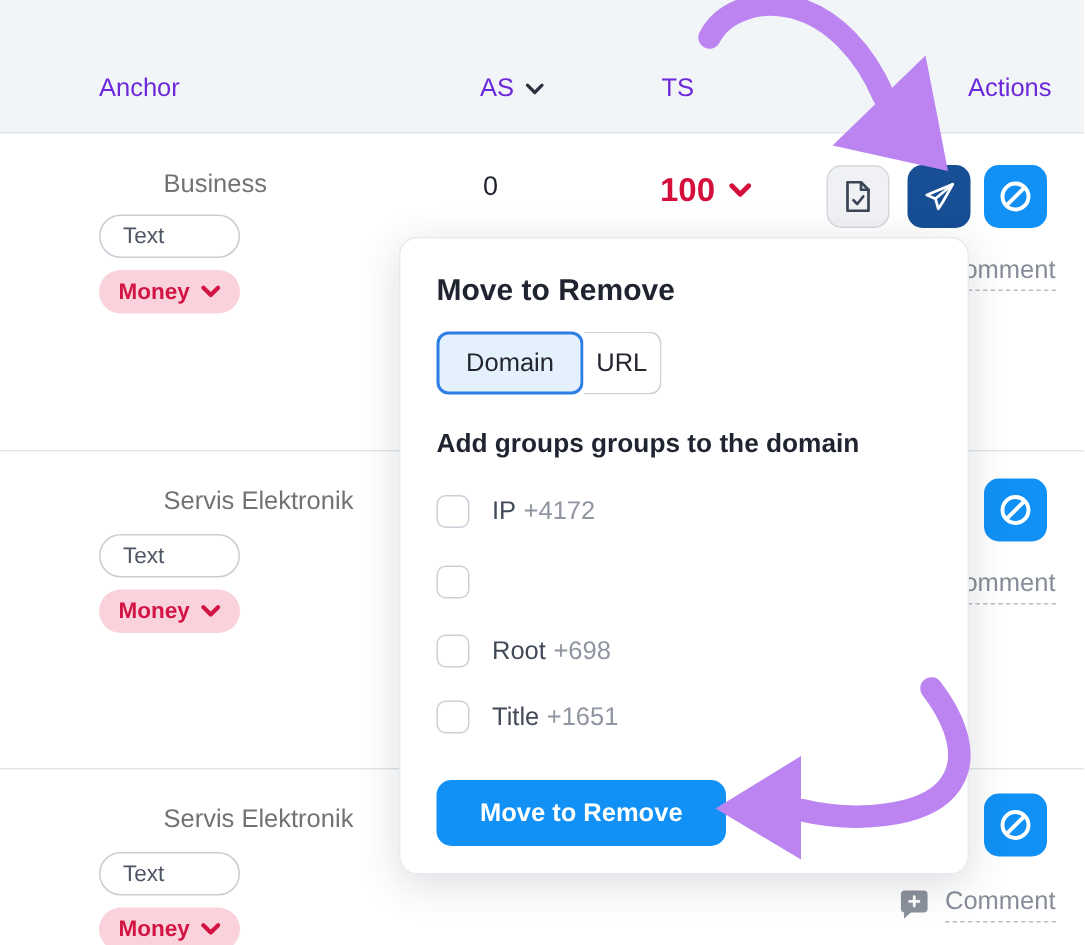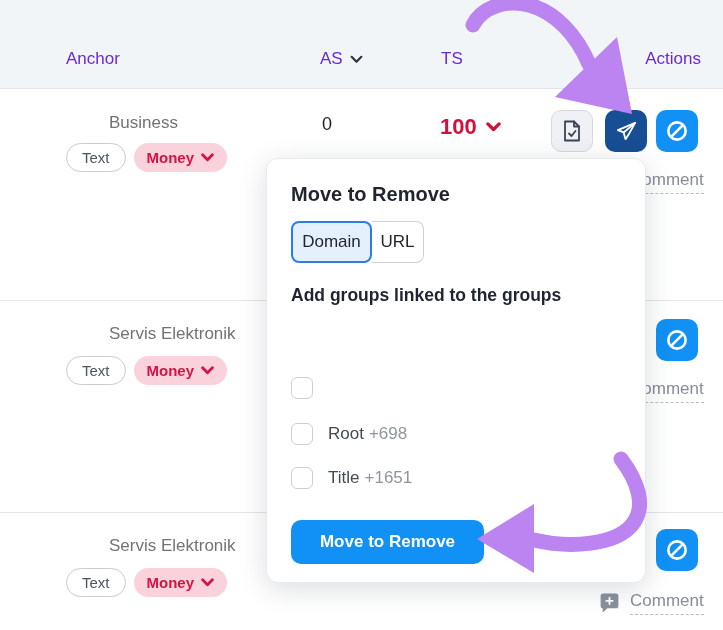--- a/index.html
+++ b/index.html
@@ -12,41 +12,41 @@
   .hcol{position:absolute;top:21px;font-size:17px;color:#6d28d9;display:flex;align-items:center;gap:7px;margin-top:28px;}
   .hcol.anchor{left:66px;}
   .hcol.as{left:320px;}
   .hcol.ts{left:441px;}
   .hcol.actions{right:22px;}
   .chev{display:inline-block;}
   
   .divider{position:absolute;left:0;width:723px;height:1px;background:var(--divider,#e2e5ea);z-index:1;}
   .d1{top:300px;} .d2{top:512px;}
   .anchor-text{position:absolute;left:66px;font-size:17px;color:#737373;z-index:2;margin-left:43px;}
-  .tags{position:absolute;left:66px;display:flex;gap:8px;z-index:2;}
+  .tags{position:absolute;left:66px;display:flex;gap:8px;z-index:2;flex-direction:column;}
   .pill{height:29px;box-sizing:border-box;border-radius:15px;display:flex;align-items:center;font-size:15px;}
   .pill.type{border:1px solid #c9ccd3;background:#fff;color:#4e5563;padding:0 15px;}
   .pill.money{background:var(--money_bg,#fad2dc);color:var(--money_text,#d21544);font-weight:700;padding:0 13px;gap:7px;}
   .as-val{position:absolute;left:322px;top:114px;font-size:18px;color:#1d212b;z-index:2;}
   .ts-val{position:absolute;left:440px;top:114px;font-size:22px;font-weight:700;color:var(--red,#d40f3c);display:flex;align-items:center;gap:9px;z-index:2;}
   .icon-btn{position:absolute;width:42px;height:42px;border-radius:10px;box-sizing:border-box;display:flex;align-items:center;justify-content:center;z-index:2;border:none;padding:0;cursor:pointer;}
   .btn-doc{left:551px;top:110px;background:#f0f1f4;border:1px solid #d5d8dd;}
   .btn-send{left:605px;top:110px;background:var(--navy_button,#174e94);}
   .btn-block{left:656px;background:var(--accent_blue,#1191f5);}
   .r1 .btn-block{top:110px;} .b2{top:319px;} .b3{top:529px;}
   .comment{position:absolute;display:flex;align-items:flex-start;gap:9px;color:var(--text_gray,#878d99);font-size:17px;z-index:2;}
   .c1{left:598px;top:170px;} .c2{left:598px;top:379px;} .c3{left:598px;top:591px;}
   .comment .txt{border-bottom:1px dashed #b9bdc6;padding-bottom:3px;line-height:20px;}
   
   .popup{position:absolute;left:266px;top:158px;width:380px;height:425px;background:#fff;border:1px solid #e8eaee;
          border-radius:12px;box-shadow:0 6px 28px rgba(33,41,54,.16);z-index:10;box-sizing:border-box;}
   .popup-title{position:absolute;left:24px;top:24px;font-size:20px;font-weight:700;color:#1f2430;}
   .tabs{position:absolute;left:24px;top:62px;display:flex;height:42px;}
   .tab{box-sizing:border-box;height:42px;display:flex;align-items:center;justify-content:center;font-size:17px;color:#23262f;cursor:pointer;background:#fff;}
-  .tab.selected{width:81px;background:var(--tab_selected_bg,#e4f1fd);border:2px solid var(--tab_selected_border,#2c7de4);border-radius:8px;text-align:right;}
+  .tab.selected{width:98px;background:var(--tab_selected_bg,#e4f1fd);border:2px solid var(--tab_selected_border,#2c7de4);border-radius:8px;text-align:right;}
   .tab.unselected{width:52px;border:1px solid #ccd0d8;border-left:none;border-radius:0 8px 8px 0;}
   .groups-heading{position:absolute;left:24px;top:126px;font-size:17.5px;font-weight:700;color:#1f2430;}
   .group-row{position:absolute;left:24px;height:26px;display:flex;align-items:center;gap:15px;cursor:pointer;}
   .g0{top:169px;} .g1{top:216px;} .g2{top:262px;} .g3{top:306px;}
   .checkbox{width:22px;height:22px;box-sizing:border-box;border:1.5px solid #cbd0d8;border-radius:6px;background:#fff;}
   .group-label{font-size:17px;color:#434a57;}
   .group-count{font-size:17px;color:#8f95a1;margin-left:5px;}
   .cta{position:absolute;left:24px;top:361px;width:193px;height:44px;border:none;border-radius:10px;background:var(--accent_blue,#1191f5);
        color:#fff;font-size:17px;font-weight:700;font-family:inherit;cursor:pointer;}
   
@@ -191,22 +191,26 @@
   <div class="popup">
     <div class="popup-title">Move to Remove</div>
     <div class="tabs">
       <div class="tab selected">
           <span>Domain</span>
         </div>
       <div class="tab unselected">
           <span>URL</span>
         </div>
     </div>
-    <div class="groups-heading">Add groups linked to the groups</div>
-
+    <div class="groups-heading">Add groups groups to the domain</div>
+
+    <div class="group-row g0">
+      <span class="checkbox"></span>
+      <span><span class="group-label">IP</span><span class="group-count">+4172</span></span>
+    </div>
     <div class="group-row g1">
       <span class="checkbox"></span>
     </div>
     <div class="group-row g2">
       <span class="checkbox"></span>
       <span><span class="group-label">Root</span><span class="group-count">+698</span></span>
     </div>
     <div class="group-row g3">
       <span class="checkbox"></span>
       <span><span class="group-label">Title</span><span class="group-count">+1651</span></span>

